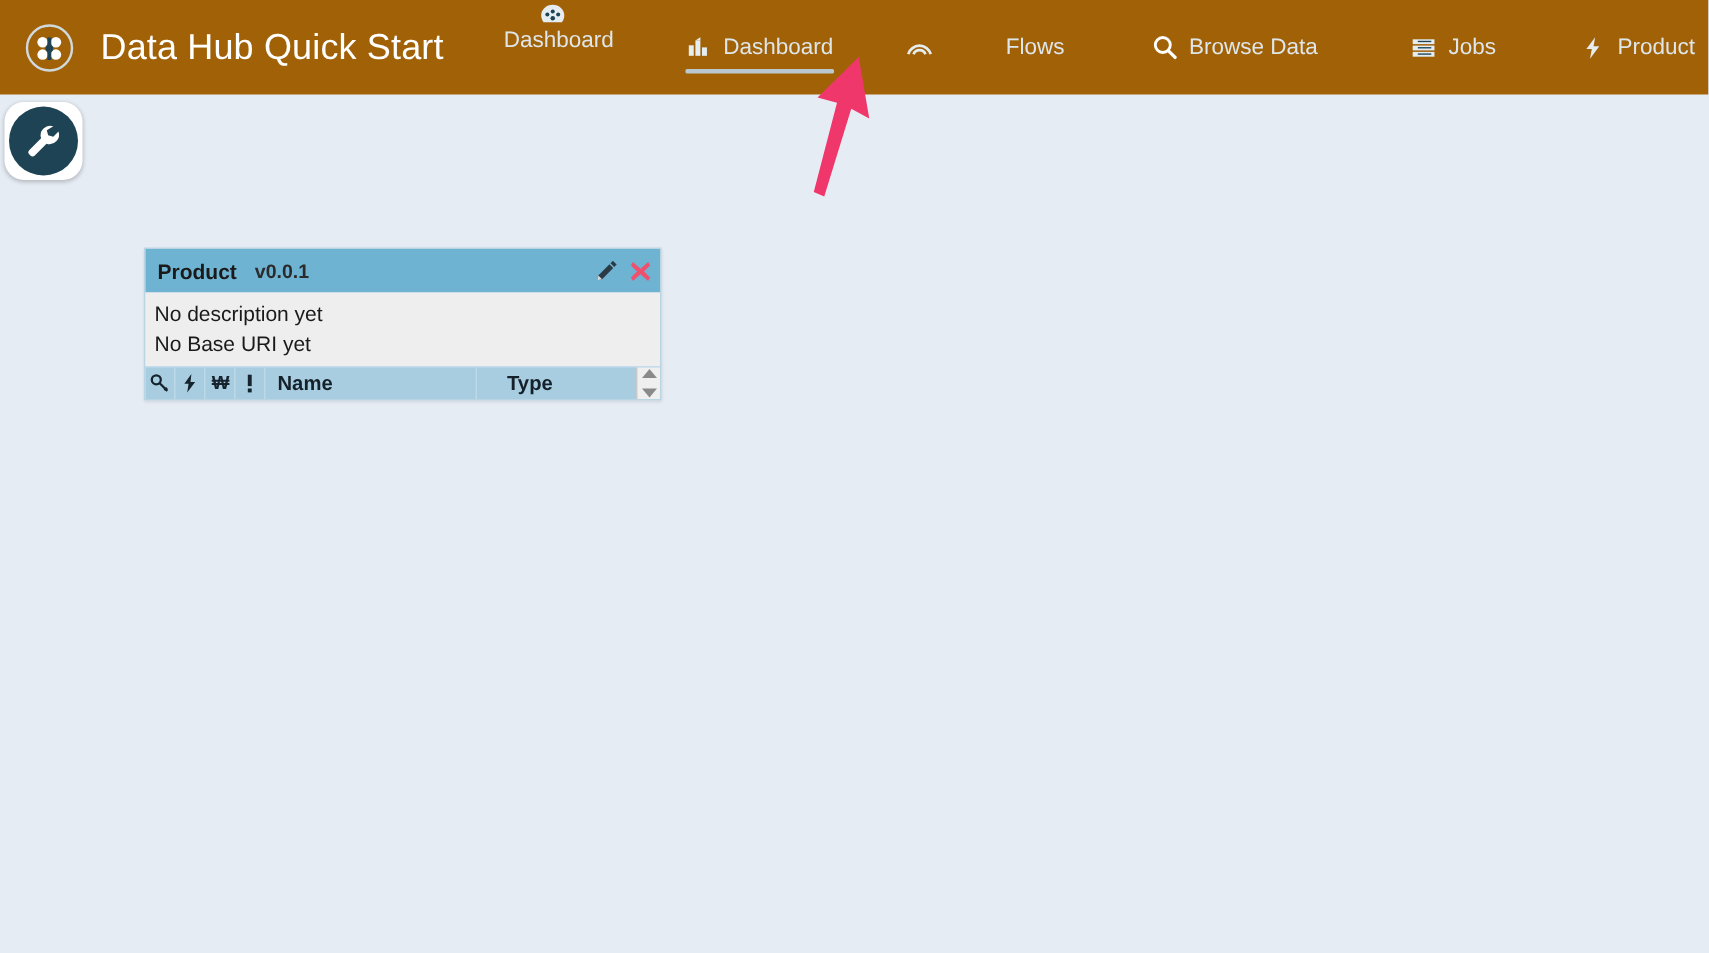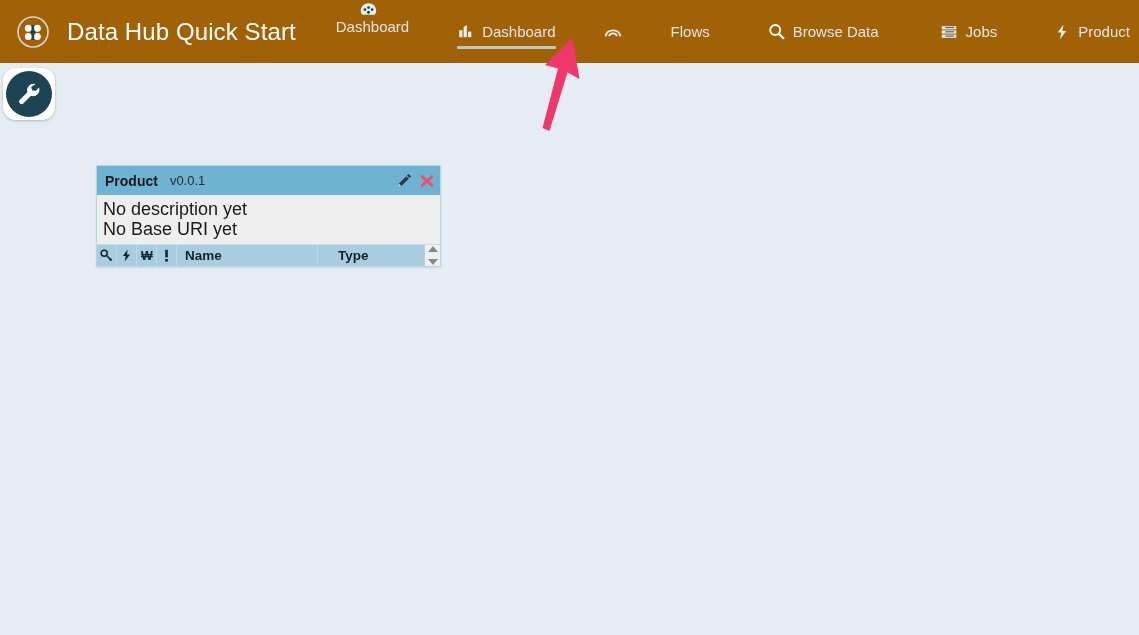--- a/index.html
+++ b/index.html
@@ -137,41 +137,42 @@
     font-size: 14px;
     font-weight: bold;
     color: #1a1a1a;
     white-space: nowrap;
   }
   .card-version {
     font-size: 13px;
     color: #2b2b2b;
     margin-left: 12px;
     white-space: nowrap;
+    font-weight: bold;
   }
   .card-header-actions {
     margin-left: auto;
     display: flex;
     align-items: center;
     gap: 7px;
   }
   .card-icon-btn {
     display: inline-flex;
     align-items: center;
     justify-content: center;
     cursor: pointer;
     width: 15px; height: 15px;
   }
 
   .card-body {
     background: #eeeeee;
     padding: 4px 0 5px 4px;
   }
   .card-body-line {
-    font-size: 18px;
+    font-size: 14px;
     color: #1a1a1a;
     line-height: 20px;
     white-space: nowrap;
     padding-left: 2px;
   }
 
   .card-table-header {
     background: #a9cde0;
     height: 22px;
     display: flex;

